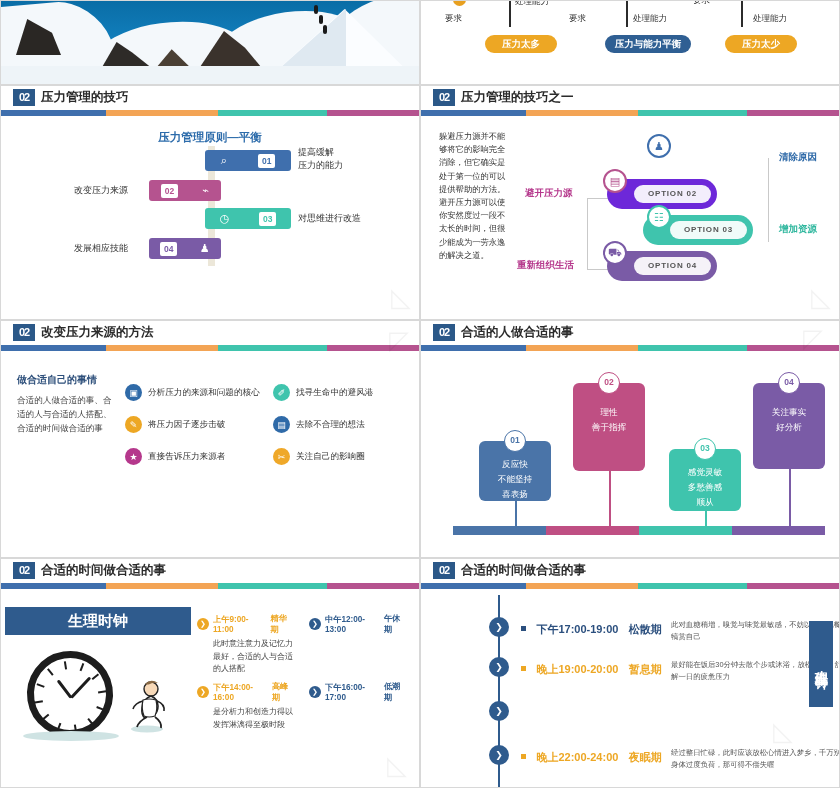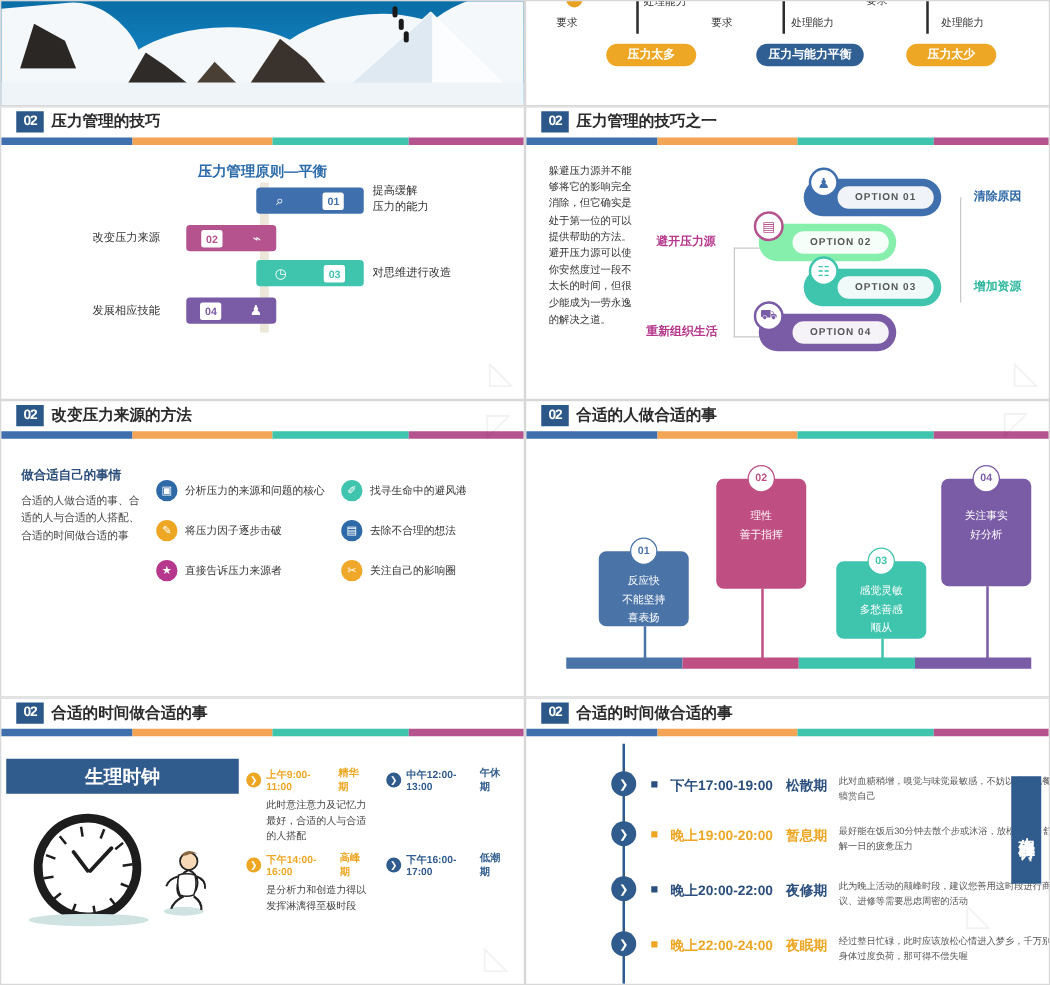--- a/index.html
+++ b/index.html
@@ -265,27 +265,24 @@
           <i class="bar-t"></i>
           <i class="bar-m"></i>
       </div>
     </div>
 
     <p class="para">躲避压力源并不能够将它的影响完全消除，但它确实是处于第一位的可以提供帮助的方法。避开压力源可以使你安然度过一段不太长的时间，但很少能成为一劳永逸的解决之道。</p>
 
     <div class="conn" style="left:330px; top:72px; width:18px; height:84px; border-top:none; border-bottom:none;"></div>
     <div class="conn" style="left:166px; top:112px; width:22px; height:72px; border-right:none; border-left:1px solid #c9c9c9;"></div>
 
-    <div class="opt" style="left:222px; top:57px; width:110px; background:#3f6fad;">
-      <span class="pill">OPTION 01</span>
-    </div>
     <div class="optic" style="left:226px; top:48px; color:#3f6fad;">♟</div>
     <div class="optlabel" style="left:358px; top:65px; color:#2f6aa8;">清除原因</div>
 
-    <div class="opt" style="left:186px; top:93px; width:110px; background:#86efac;">
+    <div class="opt" style="left:186px; top:93px; width:110px; background:#6d28d9;">
       <span class="pill">OPTION 02</span>
     </div>
     <div class="optic" style="left:182px; top:83px; color:#b5538f;">▤</div>
     <div class="optlabel" style="left:104px; top:101px; color:#b5388c;">避开压力源</div>
 
     <div class="opt" style="left:222px; top:129px; width:110px; background:#3fc4ad;">
       <span class="pill">OPTION 03</span>
     </div>
     <div class="optic" style="left:226px; top:119px; color:#3fc4ad;">☷</div>
     <div class="optlabel" style="left:358px; top:137px; color:#2fb79e;">增加资源</div>
@@ -510,26 +507,20 @@
 
     <div class="tnode" style="top:98px;">❯</div>
     <div class="trow" style="top:100px;">
       <span class="sq" style="background:#eda724;"></span>
       <span class="tt" style="color:#eda724;">晚上19:00-20:00</span>
       <span class="tt" style="color:#eda724; margin-left:6px;">暂息期</span>
       <span class="dsc">最好能在饭后30分钟去散个步或沐浴，放松一下，舒解一日的疲惫压力</span>
     </div>
 
     <div class="tnode" style="top:142px;">❯</div>
-    <div class="trow" style="top:144px;">
-      <span class="sq" style="background:#2b4f7e;"></span>
-      <span class="tt" style="color:#2b4f7e;">晚上20:00-22:00</span>
-      <span class="tt" style="color:#2b4f7e; margin-left:6px;">夜修期</span>
-      <span class="dsc">此为晚上活动的颠峰时段，建议您善用这时段进行商议、进修等需要思虑周密的活动</span>
-    </div>
 
     <div class="tnode" style="top:186px;">❯</div>
     <div class="trow" style="top:188px;">
       <span class="sq" style="background:#eda724;"></span>
       <span class="tt" style="color:#eda724;">晚上22:00-24:00</span>
       <span class="tt" style="color:#eda724; margin-left:6px;">夜眠期</span>
       <span class="dsc">经过整日忙碌，此时应该放松心情进入梦乡，千万别让身体过度负荷，那可得不偿失喔</span>
     </div>
 
     <div class="vbox">生理时钟</div>

